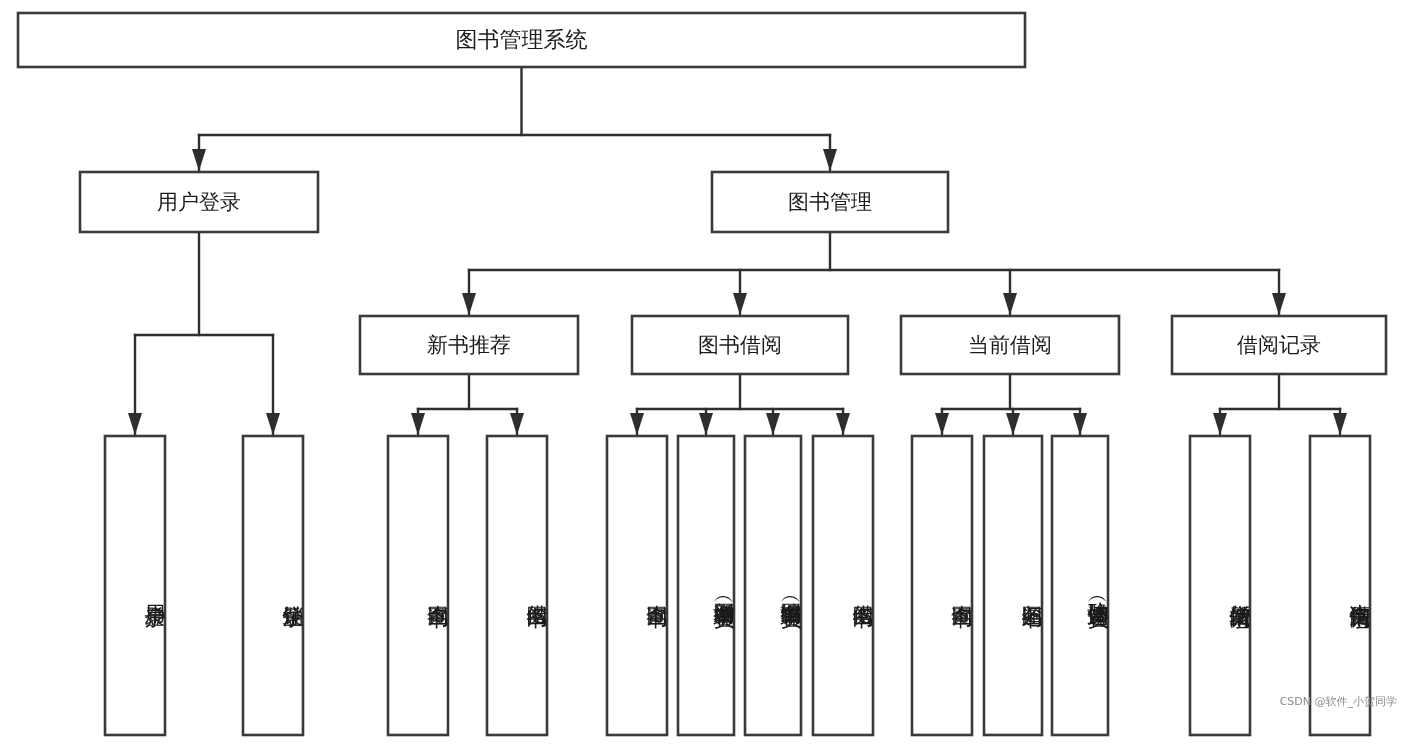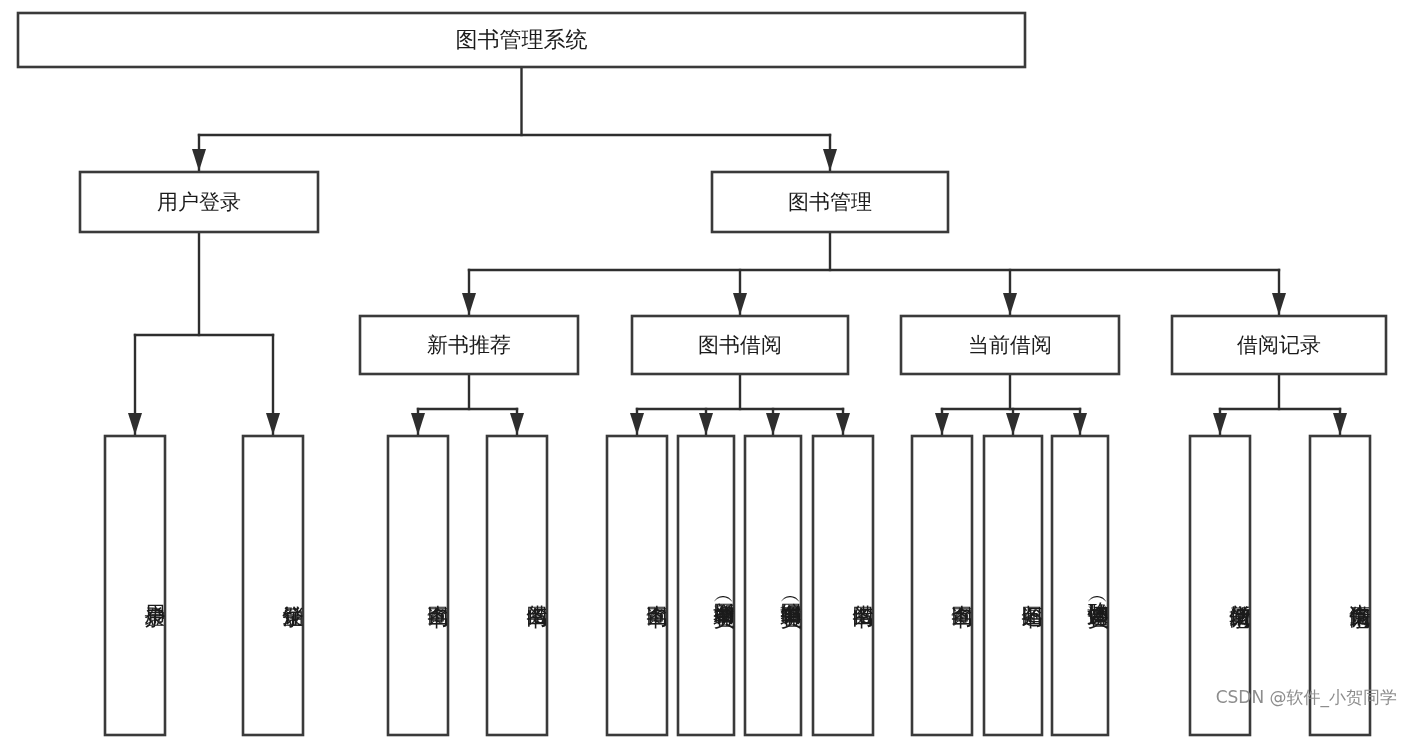--- a/index.html
+++ b/index.html
@@ -69,21 +69,21 @@
     align-items: flex-start;
     justify-content: center;
     white-space: nowrap;
     pointer-events: none;
   }
   .watermark {
     position: absolute;
     right: 8px;
     bottom: 4px;
     font-family: "DejaVu Sans", "Liberation Sans", sans-serif;
-    font-size: 17px;
+    font-size: 11px;
     color: #8d8d8d;
     white-space: nowrap;
   }
 </style>
 </head>
 <body>
 
 <div id="diagram-root">
 
   <svg id="flow-svg" viewBox="0 0 1405 747">

